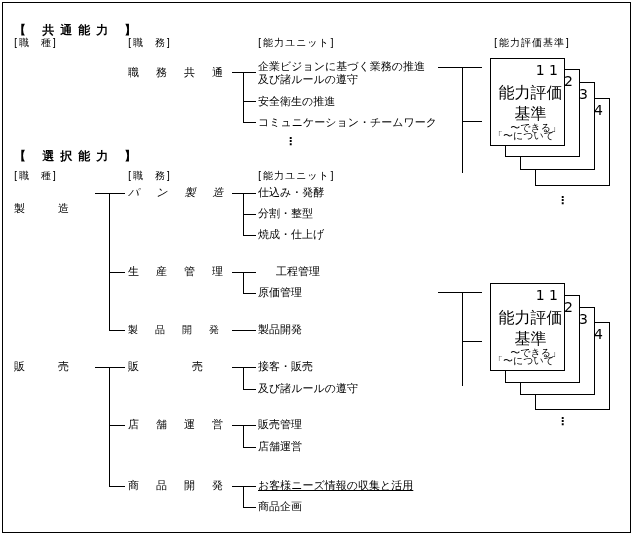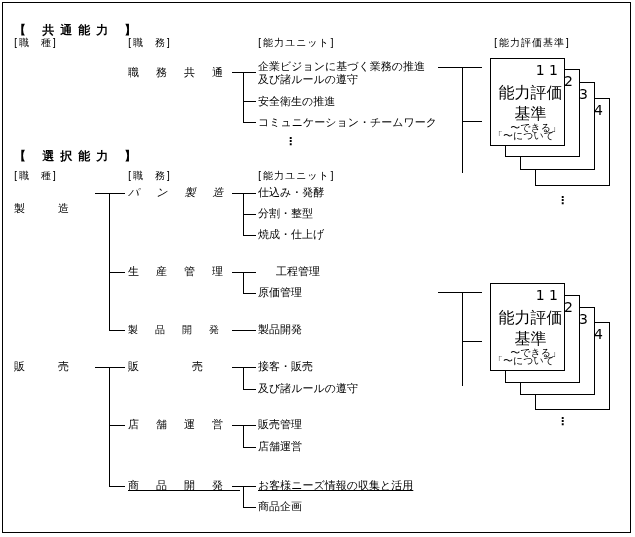--- a/index.html
+++ b/index.html
@@ -108,21 +108,21 @@
 <div class="t" style="left:258px;top:360px;">接客・販売</div>
 <div class="t" style="left:258px;top:382px;">及び諸ルールの遵守</div>
 
 <div class="t sp" style="left:128px;top:418px;">店舗運営</div>
 <div class="ln hl" style="left:232px;top:425px;width:24px;"></div>
 <div class="ln vl" style="left:243px;top:425px;height:22px;"></div>
 <div class="ln hl" style="left:243px;top:447px;width:13px;"></div>
 <div class="t" style="left:258px;top:418px;">販売管理</div>
 <div class="t" style="left:258px;top:440px;">店舗運営</div>
 
-<div class="t sp" style="left:128px;top:479px;text-decoration:underline;">商品開発</div>
+<div class="t sp" style="left:128px;top:479px;">商品開発</div>
 <div class="ln hl" style="left:232px;top:486px;width:24px;"></div>
 <div class="ln vl" style="left:243px;top:486px;height:21px;"></div>
 <div class="ln hl" style="left:243px;top:507px;width:13px;"></div>
 <div class="t" style="left:258px;top:479px;text-decoration:underline;">お客様ニーズ情報の収集と活用</div>
 <div class="t" style="left:258px;top:500px;">商品企画</div>
 
 <div class="ln hl" style="left:438px;top:292px;width:44px;"></div>
 <div class="ln vl" style="left:462px;top:292px;height:94px;"></div>
 <div class="ln hl" style="left:462px;top:341px;width:20px;"></div>
 

